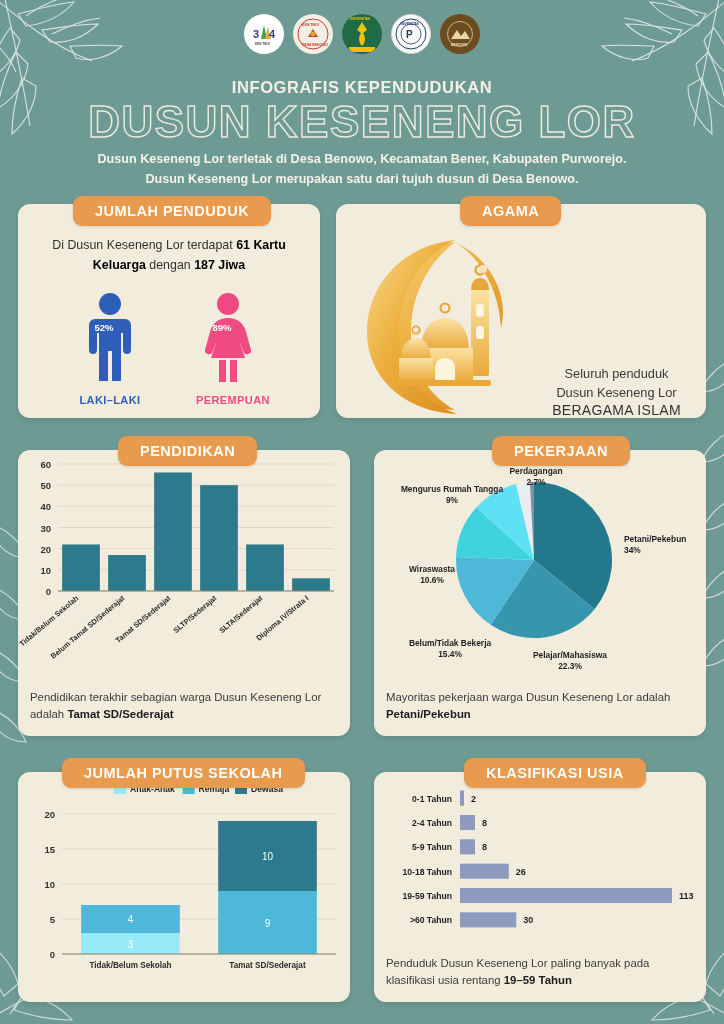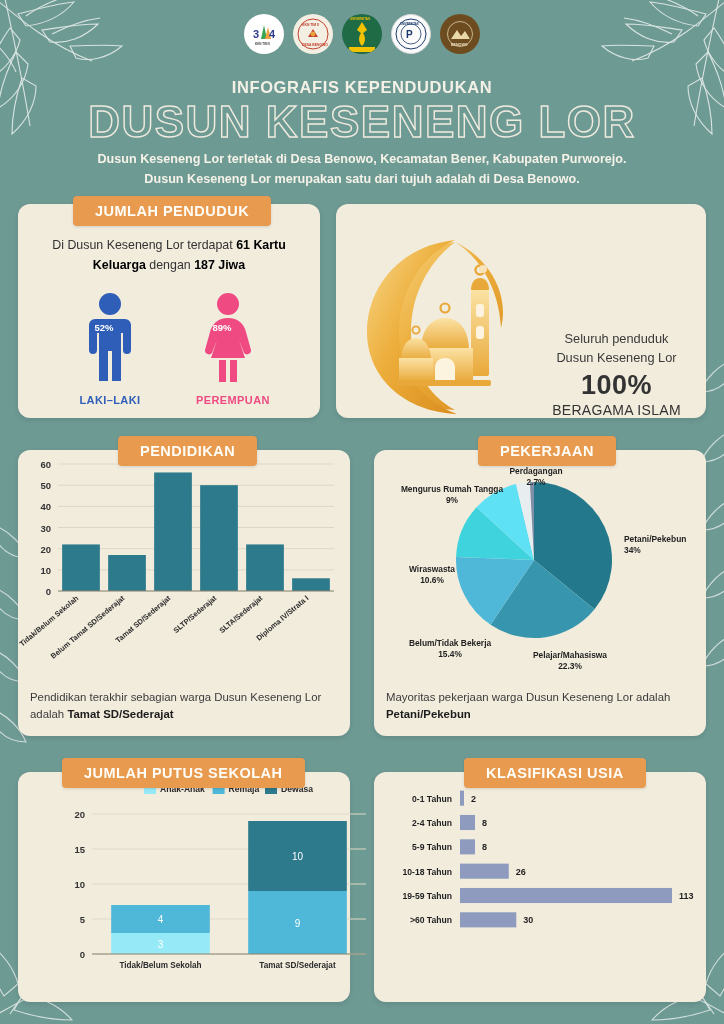--- a/index.html
+++ b/index.html
@@ -63,21 +63,21 @@
     position: absolute;
     background: #f2ecdd;
     border-radius: 12px;
     box-shadow: 0 2px 5px rgba(0,0,0,.10);
   }
   .badge {
     position: absolute;
     background: #e89a4e;
     color: #fffdf8;
     font-size: 14.5px; font-weight: bold; letter-spacing: .5px;
-    border-radius: 4px;
+    border-radius: 9px;
     padding: 7px 22px 7px;
     text-align: center;
     white-space: nowrap;
     z-index: 5;
     box-shadow: 0 1px 3px rgba(0,0,0,.12);
   }
 
   
   #card-penduduk { left: 18px; top: 204px; width: 302px; height: 214px; }
   #badge-penduduk { left: 73px; top: 196px; }
@@ -105,24 +105,24 @@
   .agama-l1 { font-size: 12.8px; line-height: 1.5; }
   .agama-100 { font-size: 27px; font-weight: bold; color: #333; margin: 3px 0 1px; letter-spacing: .5px; }
   .agama-l2 { font-size: 14px; font-weight: normal; color: #333; letter-spacing: .3px; }
 
   
   #card-pendidikan { left: 18px; top: 450px; width: 332px; height: 286px; }
   #badge-pendidikan { left: 118px; top: 436px; }
 
   
   #card-pekerjaan { left: 374px; top: 450px; width: 332px; height: 286px; }
-  #badge-pekerjaan { left: 478px; top: 436px; text-align: center; }
-
-  
-  #card-putus { left: 18px; top: 772px; width: 332px; height: 230px; padding-left: 30px; }
+  #badge-pekerjaan { left: 492px; top: 436px; text-align: center; }
+
+  
+  #card-putus { left: 18px; top: 772px; width: 332px; height: 230px; }
   #badge-putus { left: 62px; top: 758px; }
 
   
   #card-usia { left: 374px; top: 772px; width: 332px; height: 230px; }
   #badge-usia { left: 464px; top: 758px; }
 
   .caption {
     position: absolute; left: 12px; right: 12px; bottom: 12px;
     text-align: left; font-size: 11.4px; color: #3b3b3b; line-height: 1.55;
   }
@@ -259,21 +259,21 @@
         <path d="M8 22 L14 13 L18 19 L22 14 L27 22z" fill="#e8d7a8"></path>
         <text x="8" y="29" font-size="3.6" fill="#f0e3c0">BENOWO</text>
       </svg>
     </div>
   </div>
 
   <div class="hdr-sub">INFOGRAFIS KEPENDUDUKAN</div>
   <div class="hdr-title">DUSUN KESENENG LOR</div>
   <div class="hdr-desc">
     <div>Dusun Keseneng Lor terletak di Desa Benowo, Kecamatan Bener, Kabupaten Purworejo.</div>
-    <div>Dusun Keseneng Lor merupakan satu dari tujuh adalah di Desa Benowo.</div>
+    <div>Dusun Keseneng Lor merupakan satu dari tujuh dusun di Desa Benowo.</div>
   </div>
 
   <div class="badge" id="badge-penduduk">JUMLAH PENDUDUK</div>
   <div class="card" id="card-penduduk">
     <div class="pend-text">
       <span>Di Dusun Keseneng Lor terdapat </span><b>61</b><b> Kartu Keluarga</b><span> dengan </span><b>187</b><b> Jiwa</b>
     </div>
     <div class="figures">
       <div class="fig male">
         <svg width="58" height="92" viewBox="0 0 58 92">
@@ -288,20 +288,21 @@
           <circle cx="29" cy="12" r="11" fill="#ef4b82"></circle>
           <path d="M29 26 c-10 0 -16 6 -18 14 l-5 18 a4 4 0 0 0 7 3 l5 -13 -6 18 h34 l-6 -18 5 13 a4 4 0 0 0 7 -3 l-5 -18 c-2 -8 -8 -14 -18 -14z" fill="#ef4b82"></path>
           <path d="M20 68 h7 v22 h-7z M31 68 h7 v22 h-7z" fill="#ef4b82"></path>
         </svg>
         <div class="fig-pct">89%</div>
         <div class="fig-label">PEREMPUAN</div>
       </div>
     </div>
   </div>
 
+  <div class="badge" id="badge-agama">AGAMA</div>
   <div class="card" id="card-agama">
     <div class="agama-body">
       <div class="moon-wrap">
         <svg width="186" height="190" viewBox="0 0 186 190">
           <defs>
             <linearGradient id="gmoon" x1="0" y1="0" x2="1" y2="1">
               <stop offset="0" stop-color="#f7d98a"></stop>
               <stop offset=".45" stop-color="#edae3c"></stop>
               <stop offset="1" stop-color="#d98c1c"></stop>
             </linearGradient>
@@ -328,21 +329,20 @@
 
           <path d="M42 132 c0 -14 7 -22 15 -22 c8 0 15 8 15 22z" fill="url(#gdome)"></path>
           <rect x="40" y="130" width="34" height="24" fill="url(#gdome)"></rect>
           <circle cx="57" cy="102" r="3.6" fill="none" stroke="#e9a93a" stroke-width="1.9"></circle>
           <rect x="38" y="152" width="94" height="6" rx="2" fill="#e9a93a"></rect>
         </svg>
       </div>
       <div class="agama-text">
         <div class="agama-l1">Seluruh penduduk</div>
         <div class="agama-l1">Dusun Keseneng Lor</div>
-        <div class="agama-100">100%</div>
         <div class="agama-l2">BERAGAMA ISLAM</div>
       </div>
     </div>
   </div>
 
   <div class="badge" id="badge-pendidikan">PENDIDIKAN</div>
   <div class="card" id="card-pendidikan">
     <svg id="svg-pendidikan" width="332" height="225" viewBox="0 0 332 225">
         <line x1="40" x2="316" y1="141" y2="141" stroke="#ddd8c6" stroke-width="1"></line>
         <text x="33" y="145" text-anchor="end" font-size="9.5" fill="#333" font-weight="bold">0</text>
@@ -453,15 +453,18 @@
         <rect x="86" y="91.62333333333333" width="48.7787610619469" height="15.086666666666666" fill="#8e9bbf"></rect>
         <text x="141.7787610619469" y="102.76666666666667" font-size="9" font-weight="bold" fill="#1f1f1f">26</text>
         <text x="78" y="102.56666666666668" text-anchor="end" font-size="8.6" font-weight="bold" fill="#1f1f1f">10-18 Tahun</text>
         <rect x="86" y="115.95666666666666" width="212" height="15.086666666666666" fill="#8e9bbf"></rect>
         <text x="305" y="127.1" font-size="9" font-weight="bold" fill="#1f1f1f">113</text>
         <text x="78" y="126.9" text-anchor="end" font-size="8.6" font-weight="bold" fill="#1f1f1f">19-59 Tahun</text>
         <rect x="86" y="140.29" width="56.28318584070797" height="15.086666666666666" fill="#8e9bbf"></rect>
         <text x="149.28318584070797" y="151.4333333333333" font-size="9" font-weight="bold" fill="#1f1f1f">30</text>
         <text x="78" y="151.23333333333332" text-anchor="end" font-size="8.6" font-weight="bold" fill="#1f1f1f">&gt;60 Tahun</text>
       </svg>
+    <div class="caption">
+      <span>Penduduk Dusun Keseneng Lor paling banyak pada klasifikasi usia rentang </span><b>19–59 Tahun</b>
+    </div>
   </div>
 
 </div>
 
 </body></html>

